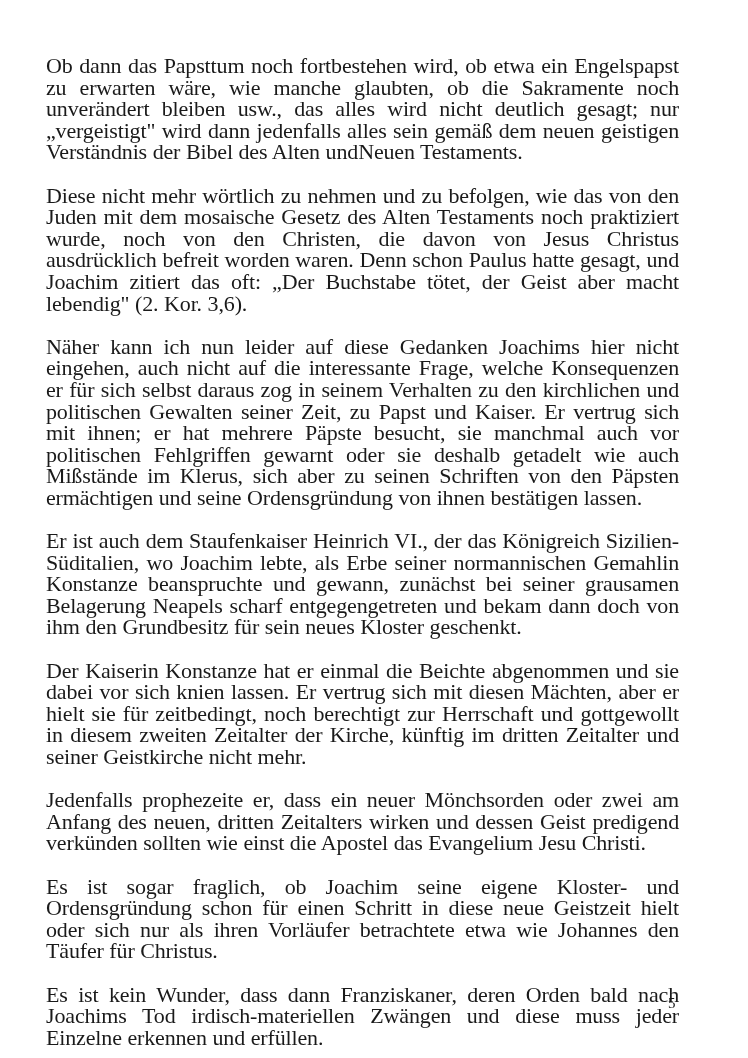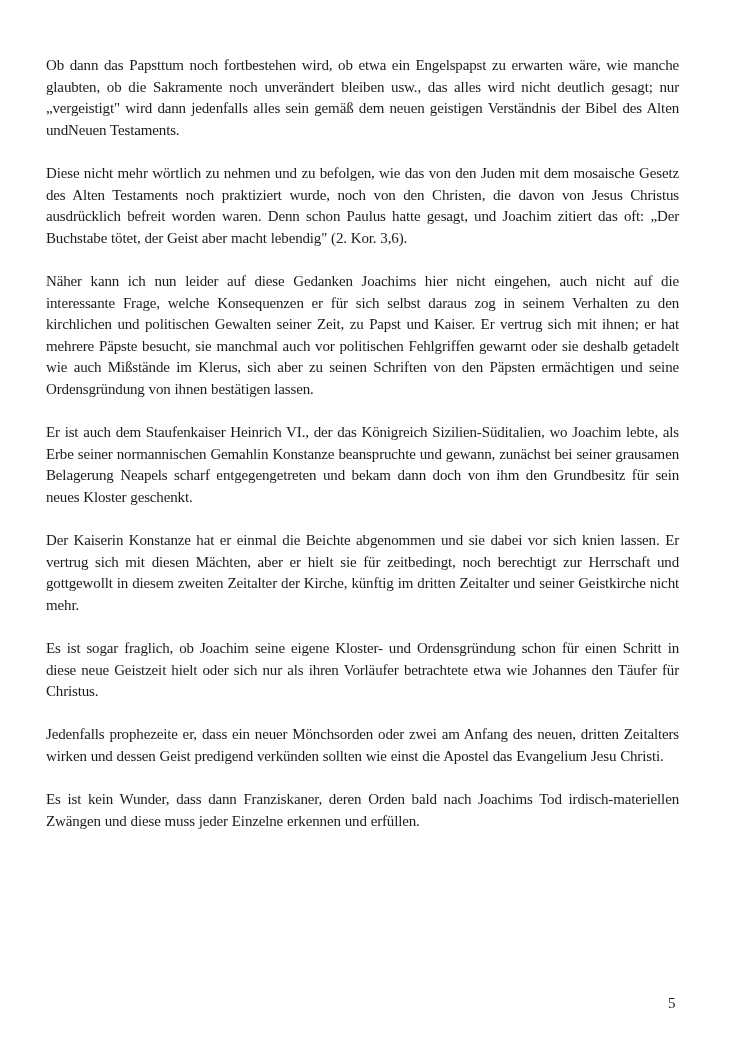--- a/index.html
+++ b/index.html
@@ -16,21 +16,21 @@
       color: #1a1a1a;
     }
     .page {
       position: absolute;
       left: 46px;
       top: 55px;
       width: 633px;
     }
     .para {
       margin: 0 0 21.6px 0;
-      font-size: 15px;
+      font-size: 22px;
       line-height: 21.6px;
       text-align: justify;
       letter-spacing: -0.15px;
       word-spacing: 0.3px;
     }
     .page-number {
       position: absolute;
       left: 668px;
       top: 994px;
       font-size: 15px;
@@ -40,18 +40,18 @@
   </style>
 </head>
 <body>
 
 <div class="page">
   <p class="para">Ob dann das Papsttum noch fortbestehen wird, ob etwa ein Engelspapst zu erwarten wäre, wie manche glaubten, ob die Sakramente noch unverändert bleiben usw., das alles wird nicht deutlich gesagt; nur „vergeistigt" wird dann jedenfalls alles sein gemäß dem neuen geistigen Verständnis der Bibel des Alten undNeuen Testaments.</p>
   <p class="para">Diese nicht mehr wörtlich zu nehmen und zu befolgen, wie das von den Juden mit dem mosaische Gesetz des Alten Testaments noch praktiziert wurde, noch von den Christen, die davon von Jesus Christus ausdrücklich befreit worden waren. Denn schon Paulus hatte gesagt, und Joachim zitiert das oft: „Der Buchstabe tötet, der Geist aber macht lebendig" (2. Kor. 3,6).</p>
   <p class="para">Näher kann ich nun leider auf diese Gedanken Joachims hier nicht eingehen, auch nicht auf die interessante Frage, welche Konsequenzen er für sich selbst daraus zog in seinem Verhalten zu den kirchlichen und politischen Gewalten seiner Zeit, zu Papst und Kaiser. Er vertrug sich mit ihnen; er hat mehrere Päpste besucht, sie manchmal auch vor politischen Fehlgriffen gewarnt oder sie deshalb getadelt wie auch Mißstände im Klerus, sich aber zu seinen Schriften von den Päpsten ermächtigen und seine Ordensgründung von ihnen bestätigen lassen.</p>
   <p class="para">Er ist auch dem Staufenkaiser Heinrich VI., der das Königreich Sizilien-Süditalien, wo Joachim lebte, als Erbe seiner normannischen Gemahlin Konstanze beanspruchte und gewann, zunächst bei seiner grausamen Belagerung Neapels scharf entgegengetreten und bekam dann doch von ihm den Grundbesitz für sein neues Kloster geschenkt.</p>
   <p class="para">Der Kaiserin Konstanze hat er einmal die Beichte abgenommen und sie dabei vor sich knien lassen. Er vertrug sich mit diesen Mächten, aber er hielt sie für zeitbedingt, noch berechtigt zur Herrschaft und gottgewollt in diesem zweiten Zeitalter der Kirche, künftig im dritten Zeitalter und seiner Geistkirche nicht mehr.</p>
+  <p class="para">Jedenfalls prophezeite er, dass ein neuer Mönchsorden oder zwei am Anfang des neuen, dritten Zeitalters wirken und dessen Geist predigend verkünden sollten wie einst die Apostel das Evangelium Jesu Christi.</p>
   <p class="para">Es ist sogar fraglich, ob Joachim seine eigene Kloster- und Ordensgründung schon für einen Schritt in diese neue Geistzeit hielt oder sich nur als ihren Vorläufer betrachtete etwa wie Johannes den Täufer für Christus.</p>
-  <p class="para">Jedenfalls prophezeite er, dass ein neuer Mönchsorden oder zwei am Anfang des neuen, dritten Zeitalters wirken und dessen Geist predigend verkünden sollten wie einst die Apostel das Evangelium Jesu Christi.</p>
   <p class="para">Es ist  kein Wunder, dass dann Franziskaner, deren Orden bald nach Joachims Tod irdisch-materiellen Zwängen und diese muss jeder Einzelne erkennen und erfüllen.</p>
 </div>
 
 <div class="page-number">5</div>
 
 </body></html>

